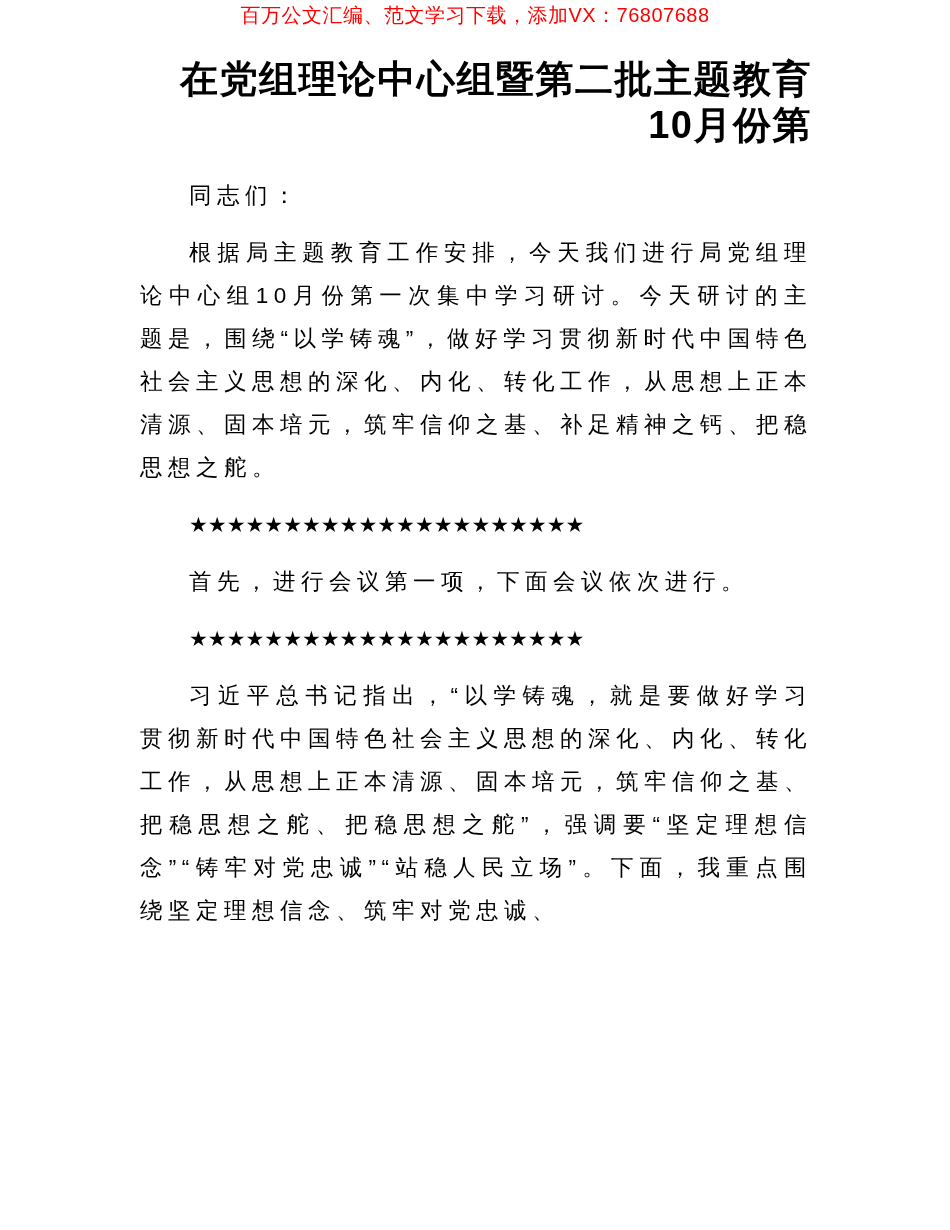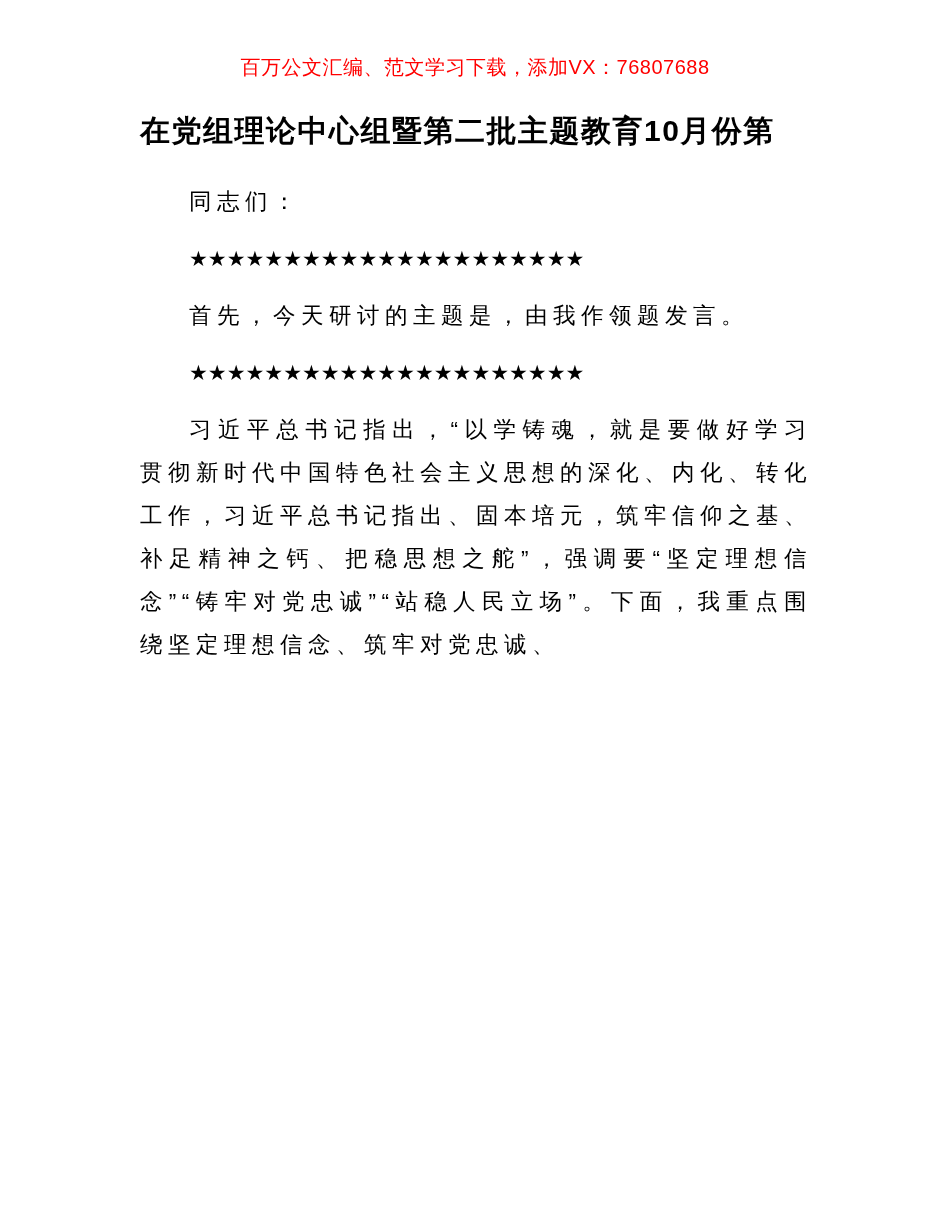--- a/index.html
+++ b/index.html
@@ -10,31 +10,30 @@
   .page {
     position: relative;
     width: 950px;
     height: 1230px;
     background: #ffffff;
     overflow: hidden;
     font-family: "Liberation Sans", sans-serif;
     color: #000000;
   }
   .header-note {
-    padding-top: 52px;
     text-align: center;
     font-size: 20px;
     line-height: 30px;
     letter-spacing: 0.5px;
     font-weight: 400;
   }
   .title {
     margin: 26px 138px 0 140px;
-    text-align: left;
-    font-size: 30px;
+    text-align: right;
+    font-size: 38px;
     line-height: 46px;
     font-weight: bold;
     letter-spacing: 1.5px;
   }
   .title-line {
     display: block;
   }
   .content {
     margin: 26px 138px 0 140px;
     font-size: 22.5px;
@@ -60,24 +59,25 @@
   <div class="header-note" style="color:#ff0000;">百万公文汇编、范文学习下载，添加VX：76807688</div>
 
   <h1 class="title">
     <span class="title-line">在党组理论中心组暨第二批主题教育10月份第</span>
   </h1>
 
   <div class="content">
 
     <p class="para">同志们：</p>
 
+    <p class="para">根据局主题教育工作安排，今天我们进行局党组理论中心组10月份第一次集中学习研讨。今天研讨的主题是，围绕“以学铸魂”，做好学习贯彻新时代中国特色社会主义思想的深化、内化、转化工作，从思想上正本清源、固本培元，筑牢信仰之基、补足精神之钙、把稳思想之舵。</p>
 
 
     <p class="para stars">★★★★★★★★★★★★★★★★★★★★★</p>
 
-    <p class="para">首先，今天研讨的主题是，由我作领题发言。</p>
+    <p class="para">首先，进行会议第一项，下面会议依次进行。</p>
 
     <p class="para stars">★★★★★★★★★★★★★★★★★★★★★</p>
 
-    <p class="para">习近平总书记指出，“以学铸魂，就是要做好学习贯彻新时代中国特色社会主义思想的深化、内化、转化工作，习近平总书记指出、固本培元，筑牢信仰之基、补足精神之钙、把稳思想之舵”，强调要“坚定理想信念”“铸牢对党忠诚”“站稳人民立场”。下面，我重点围绕坚定理想信念、筑牢对党忠诚、</p>
+    <p class="para">习近平总书记指出，“以学铸魂，就是要做好学习贯彻新时代中国特色社会主义思想的深化、内化、转化工作，从思想上正本清源、固本培元，筑牢信仰之基、把稳思想之舵、把稳思想之舵”，强调要“坚定理想信念”“铸牢对党忠诚”“站稳人民立场”。下面，我重点围绕坚定理想信念、筑牢对党忠诚、</p>
 
   </div>
 </div>
 
 </body></html>

